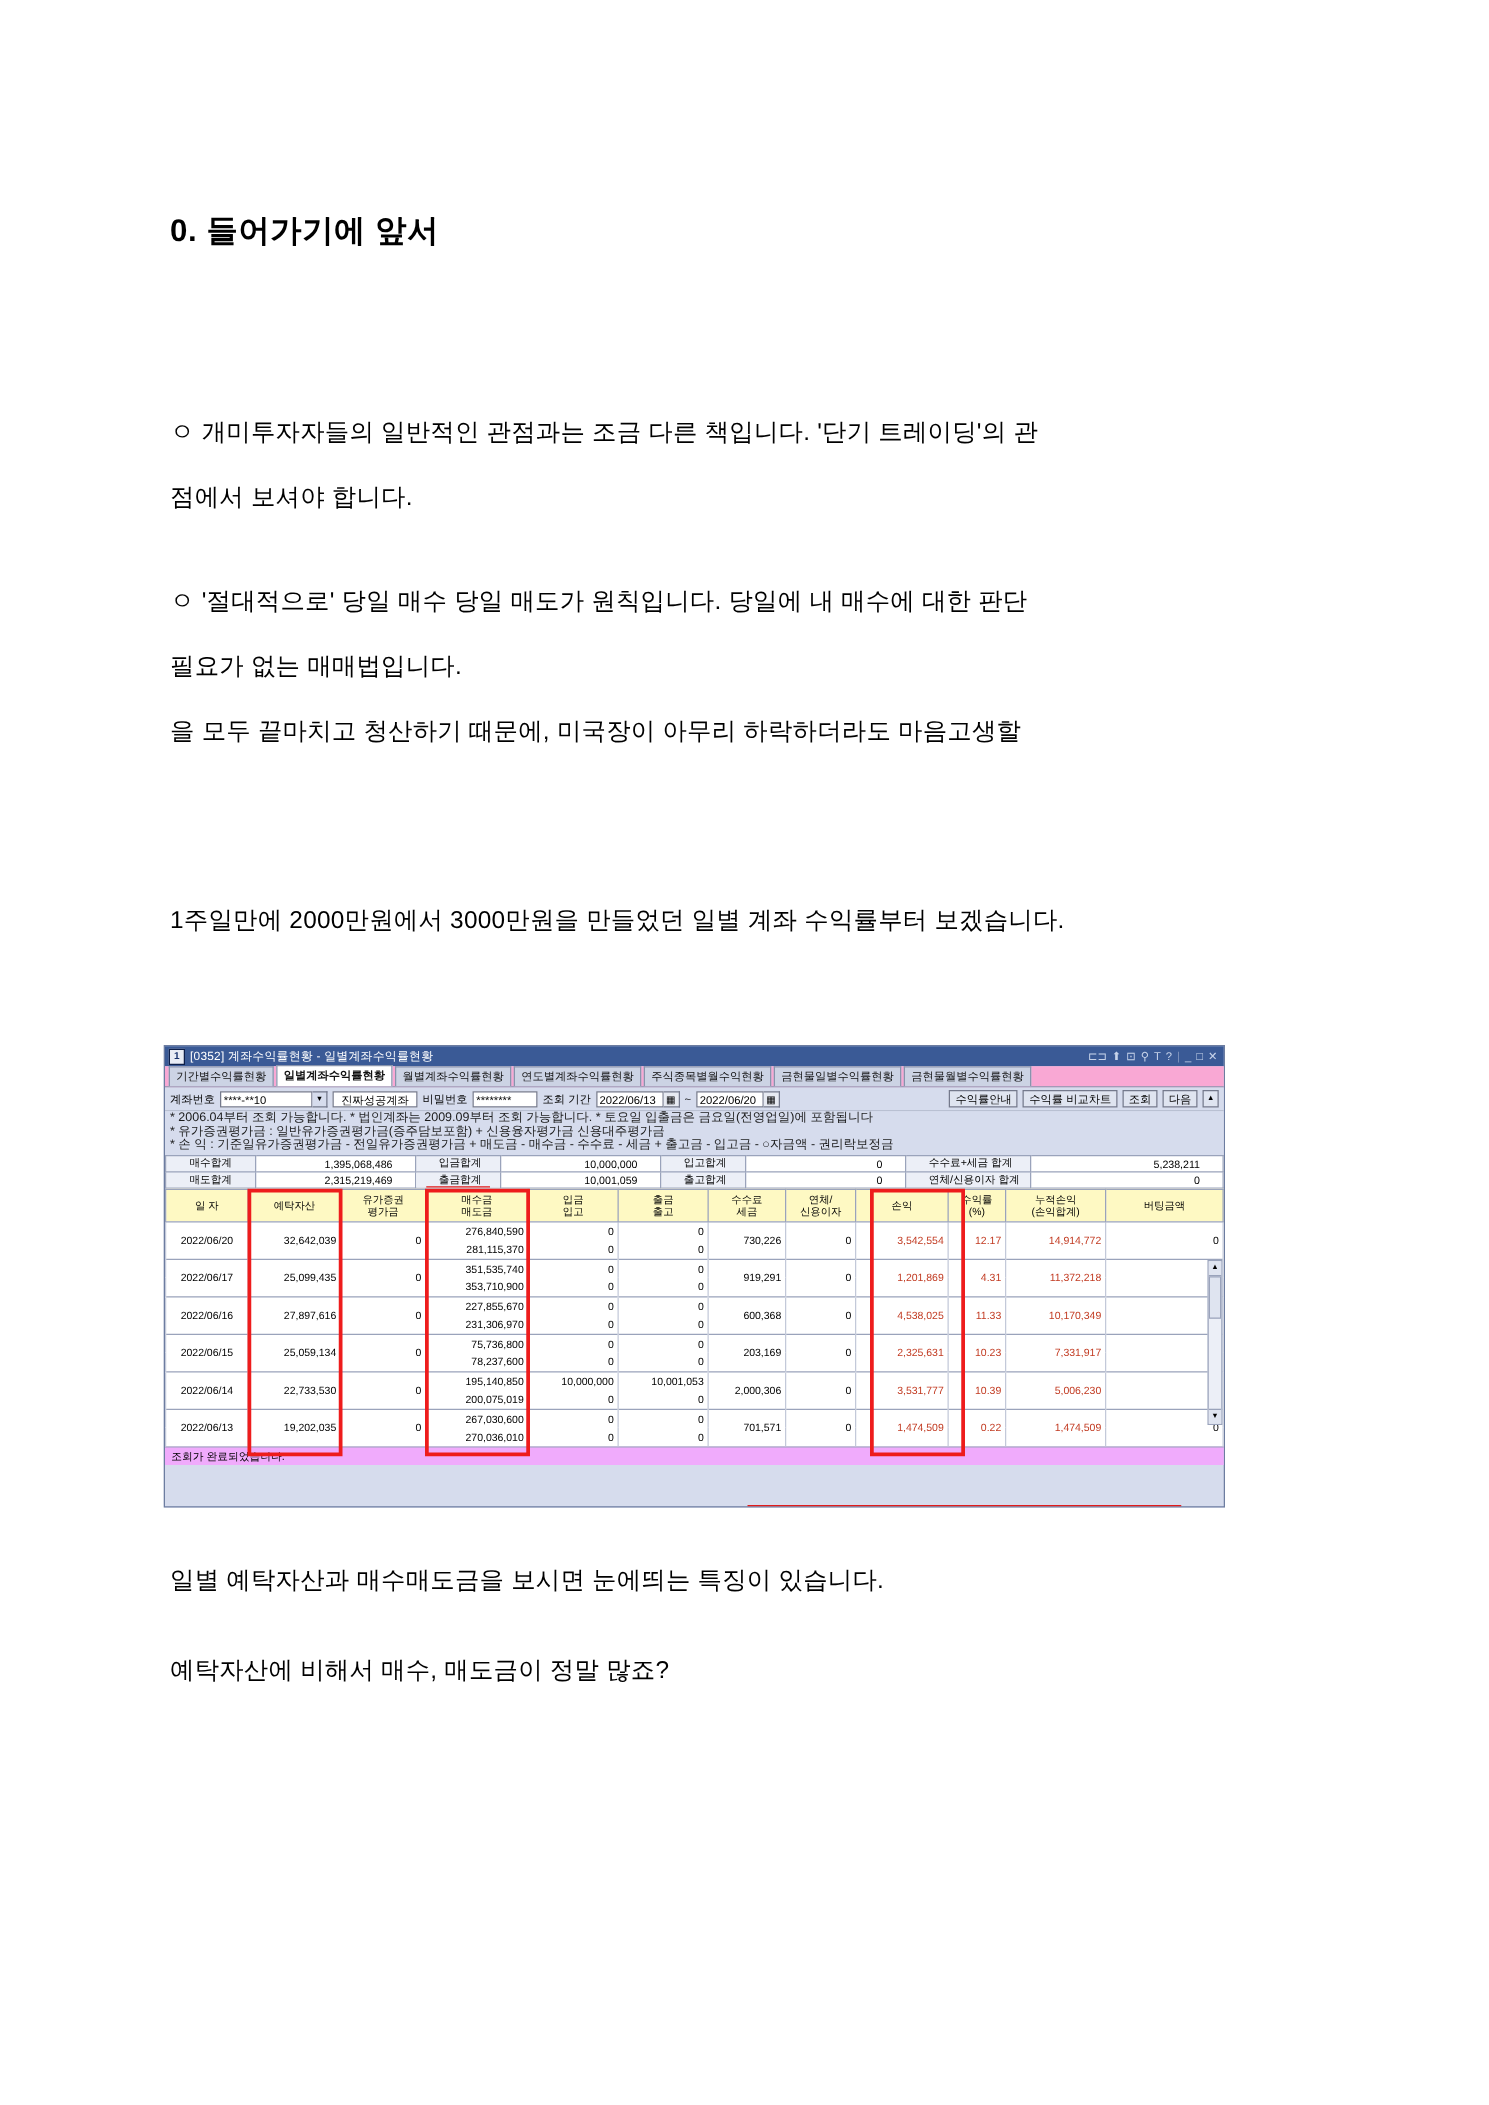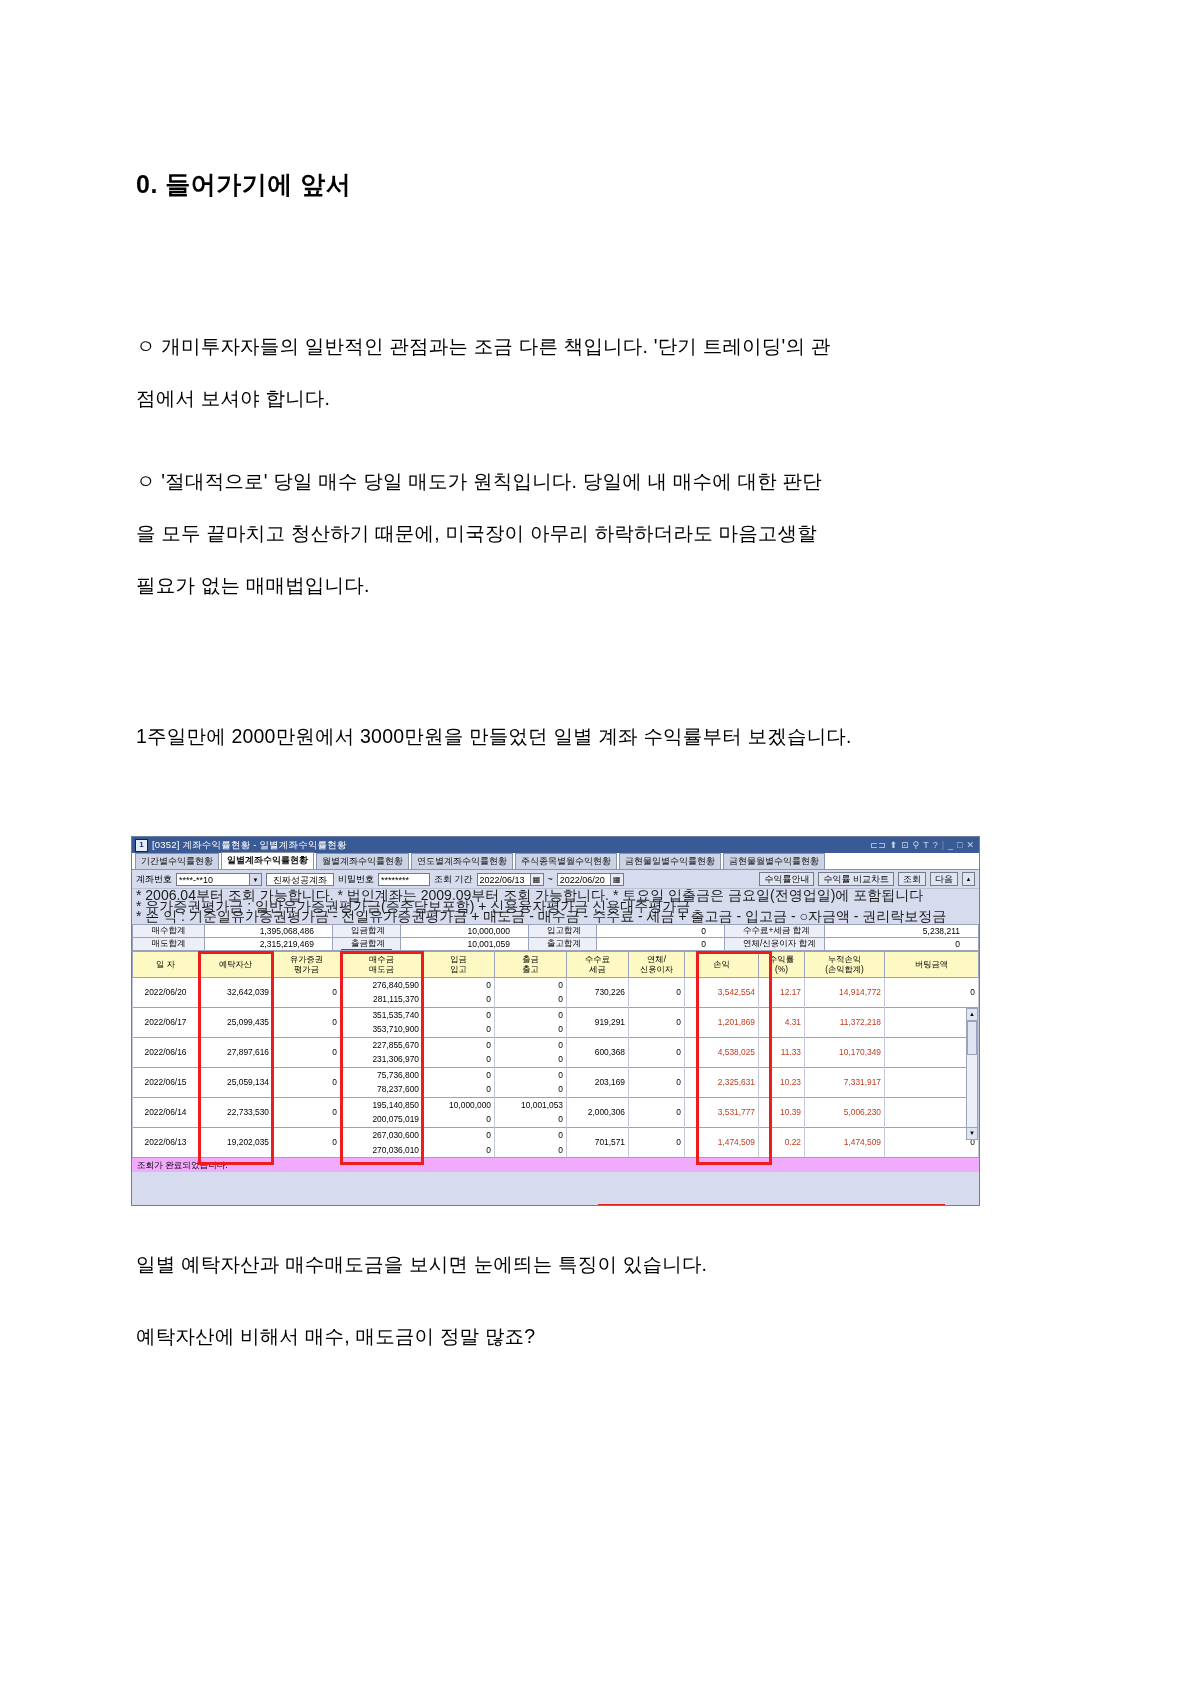--- a/index.html
+++ b/index.html
@@ -58,21 +58,21 @@
     text-align:center; margin-right:4px; font-weight:bold;
   }
   .tb-title { font-size:9.5px; white-space:nowrap; letter-spacing:.2px; }
   .tb-right { margin-left:auto; display:flex; align-items:center; gap:4px; padding-right:2px; }
   .tb-right span { font-size:9px; color:#c8d4ea; line-height:10px; }
   .tb-sep { color:#7e93bc !important; }
 
   .tabbar {
     display:flex; align-items:flex-end;
     height:17px; padding:1px 3px 0 3px;
-    background:#ffffff;
+    background:#f9a8d4;
     border-bottom:1px solid #8894ad;
     box-sizing:border-box;
   }
   .tab {
     border:1px solid #8894ad; border-bottom:none;
     background:#ccd3e4; color:#111;
     padding:1px 5px 1px 5px; margin-right:2px;
     font-size:9px; white-space:nowrap; line-height:12px;
     box-sizing:border-box; height:16px;
   }
@@ -108,21 +108,21 @@
   }
   .tl-spacer { flex:1; }
   .tl-scroll {
     width:13px; height:14px; border:1px solid #74798c;
     background:#dfe4f0; font-size:6px; line-height:13px; text-align:center;
     box-sizing:border-box;
   }
 
   .notice {
     background:#d6dced; padding:1px 4px 2px 4px;
-    font-size:14px; line-height:10.5px; color:#1a1a1a; white-space:nowrap;
+    font-size:10px; line-height:10.5px; color:#1a1a1a; white-space:nowrap;
   }
 
   
   .summary { border-collapse:collapse; width:100%; background:#fff; table-layout:fixed; }
   .summary td {
     border:1px solid #9aa3bb; font-size:8.5px; height:13px;
     padding:0 18px; white-space:nowrap; box-sizing:border-box;
   }
   .sum-lbl { background:#eceff7; text-align:center; }
   .sum-val { background:#ffffff; text-align:right; }
@@ -178,22 +178,22 @@
 
   <div class="para p1">
     <span class="ln just">
       <span>ㅇ 개미투자자들의 일반적인 관점과는 조금 다른 책입니다. '단기 트레이딩'의 관</span>
     </span>
     <span class="ln">점에서 보셔야 합니다.</span>
   </div>
 
   <div class="para p2">
     <span class="ln">ㅇ '절대적으로' 당일 매수 당일 매도가 원칙입니다. 당일에 내 매수에 대한 판단</span>
+    <span class="ln">필요가 없는 매매법입니다.</span>
     <span class="ln">을 모두 끝마치고 청산하기 때문에, 미국장이 아무리 하락하더라도 마음고생할</span>
-    <span class="ln">필요가 없는 매매법입니다.</span>
   </div>
 
   <div class="para p3">
     <span class="ln">1주일만에 2000만원에서 3000만원을 만들었던 일별 계좌 수익률부터 보겠습니다.</span>
   </div>
 
   <div class="para p4">
     <span class="ln">일별 예탁자산과 매수매도금을 보시면 눈에띄는 특징이 있습니다.</span>
   </div>
 

